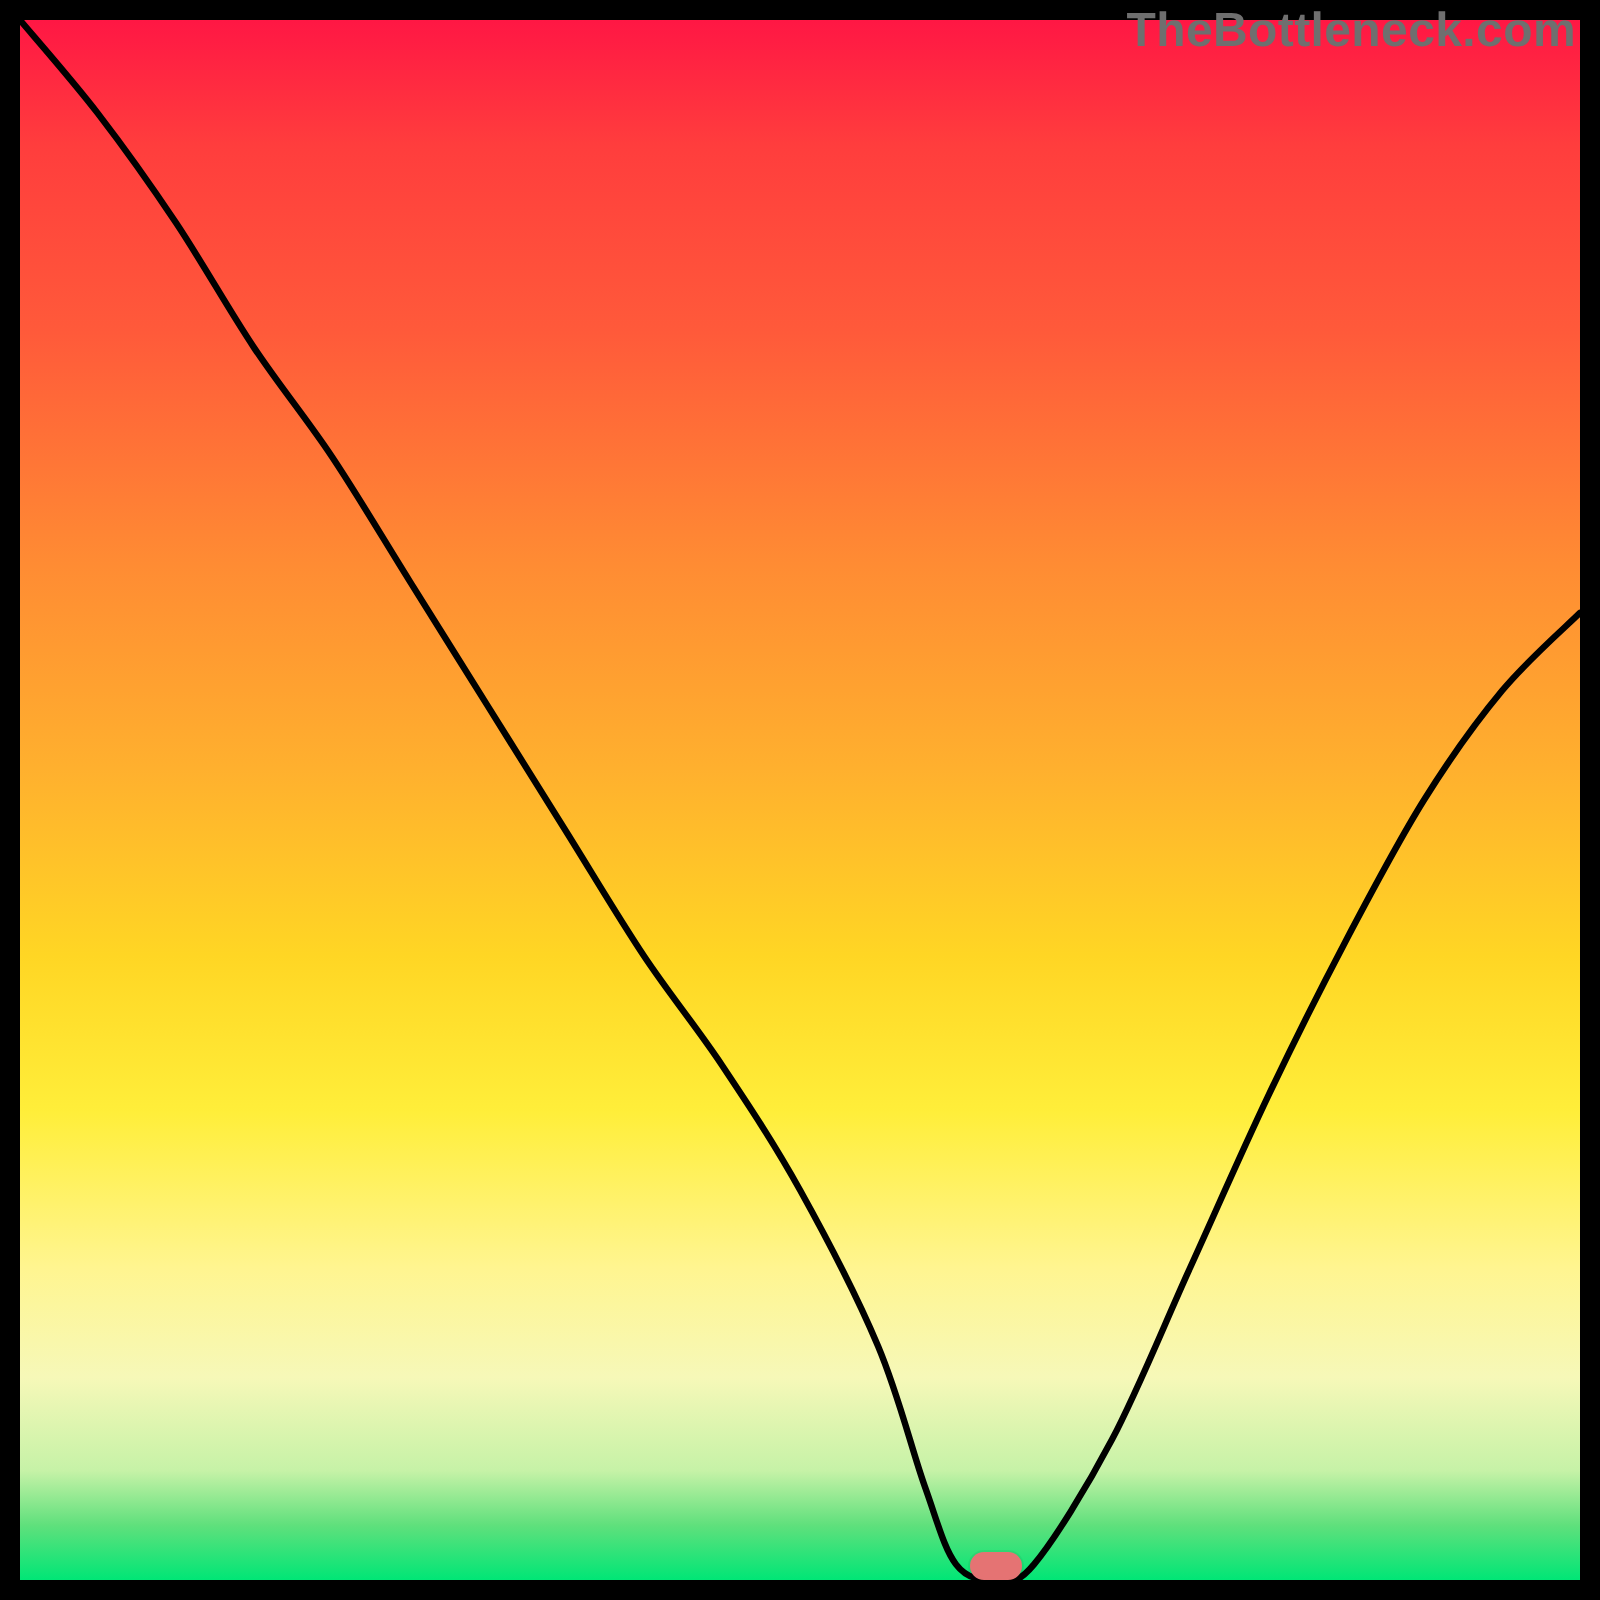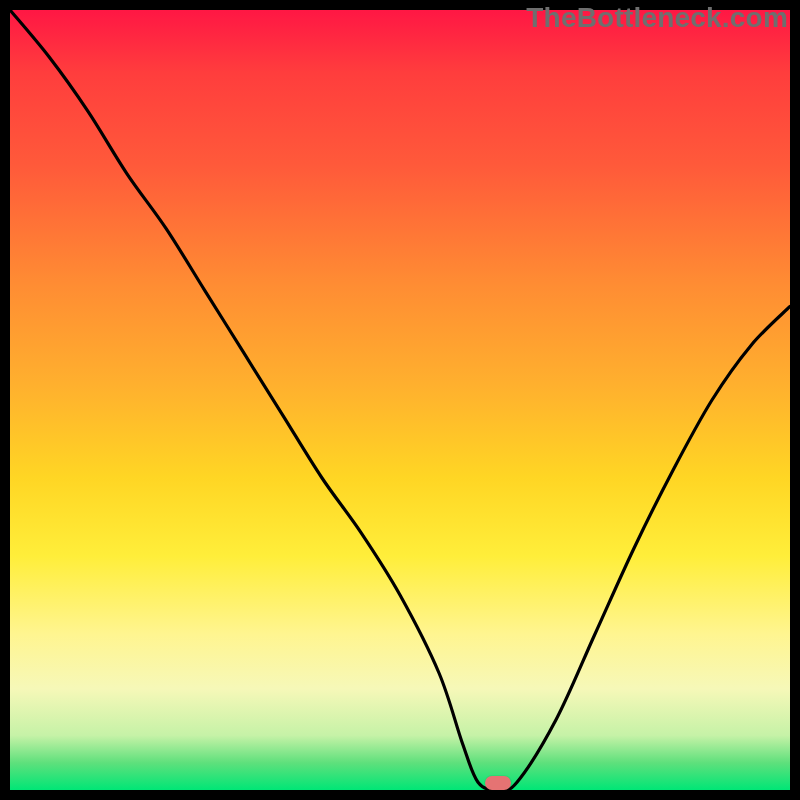--- a/index.html
+++ b/index.html
@@ -38,21 +38,21 @@
       #c6f2a7 93%,
       #5fe07c 96.5%,
       #00e676 100%
     );
   }
   .watermark {
     position: absolute;
     top: 2px;
     right: 12px;
     font-family: Arial, Helvetica, sans-serif;
-    font-size: 28px;
+    font-size: 24px;
     font-weight: 600;
     color: #6f6f6f;
     letter-spacing: 0.2px;
     user-select: none;
   }
   svg.curve {
     position: absolute;
     left: 0;
     top: 0;
     width: 780px;

